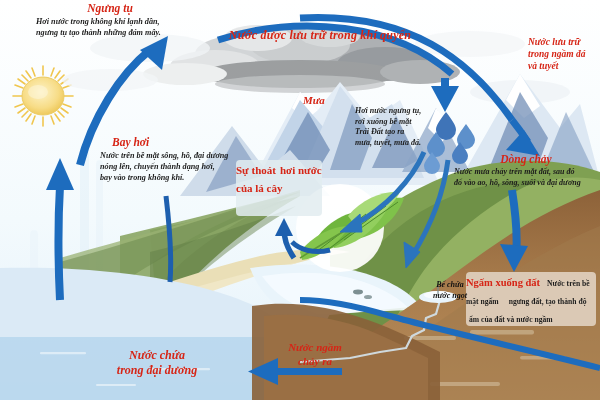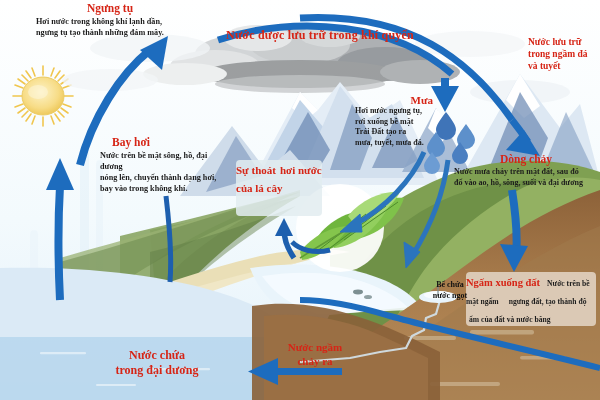--- a/index.html
+++ b/index.html
@@ -7,39 +7,39 @@
   #stage{position:relative;width:600px;height:400px;overflow:hidden;
          background:linear-gradient(#ffffff 0%,#fbfdfe 30%,#f4fafd 55%,#eef7fc 70%,#e9f4fb 78%);}
 
   
   .layer{position:absolute;left:0;top:0;width:600px;height:400px;}
   svg.layer{display:block;}
 
   
   .hdr{color:#d62516;font-weight:bold;font-family:"Liberation Serif",serif;}
   .body{color:#1c1c1c;font-family:"Liberation Serif",serif;font-weight:bold;padding-left:30px;}
-  .tblock{position:absolute;}
+  .tblock{position:absolute;font-style:italic;}
   .tblock .hdr{display:block;}
   .tblock .body{display:block;}
 
   .panel{position:absolute;border-radius:3px;}
 
   
   #blk-condensation{left:6px;top:2px;width:180px;text-align:left;}
   #blk-condensation .hdr{font-size:11.5px;text-align:center;margin:0 0 2px 28px;}
   #blk-condensation .body{font-size:8.2px;line-height:11px;}
 
   #lbl-atmosphere{left:190px;top:28px;width:260px;text-align:center;}
   #lbl-atmosphere .hdr{font-size:12px;letter-spacing:.2px;}
 
   #lbl-ice{left:528px;top:36px;width:72px;text-align:left;}
   #lbl-ice .hdr{font-size:9.5px;line-height:12px;}
 
   #blk-rain{left:325px;top:94px;width:108px;}
-  #blk-rain .hdr{font-size:11px;text-align:right;margin-left:-22px;}
+  #blk-rain .hdr{font-size:11px;text-align:left;margin-left:-22px;}
   #blk-rain .body{font-size:8px;line-height:10.6px;}
 
   #blk-evaporation{left:70px;top:136px;width:160px;}
   #blk-evaporation .hdr{font-size:11.5px;text-align:left;margin:0 0 2px 42px;}
   #blk-evaporation .body{font-size:8.2px;line-height:11px;}
 
   #blk-runoff{left:424px;top:153px;width:176px;}
   #blk-runoff .hdr{font-size:11.5px;text-align:center;margin:0 0 1px 28px;}
   #blk-runoff .body{font-size:8px;line-height:11px;}
 
@@ -375,21 +375,21 @@
   <div class="panel" id="blk-transpiration">
     <span class="hdr">Sự thoát</span>
     <span class="hdr">hơi nước</span>
     <span class="hdr">của lá cây</span>
   </div>
 
   <div class="panel" id="blk-infiltration">
     <span class="hdr">Ngấm xuống đất</span>
     <span class="body">Nước trên bề mặt ngấm</span>
     <span class="body">ngưng đất, tạo thành độ</span>
-    <span class="body">ẩm của đất và nước băng</span>
+    <span class="body">ẩm của đất và nước ngầm</span>
   </div>
 
   <div class="tblock" id="lbl-reservoir">
     <span class="body">Bể chứa</span>
     <span class="body">nước ngọt</span>
   </div>
 
   <div class="tblock" id="lbl-ocean">
     <span class="hdr">Nước chứa</span>
     <span class="hdr">trong đại dương</span>

